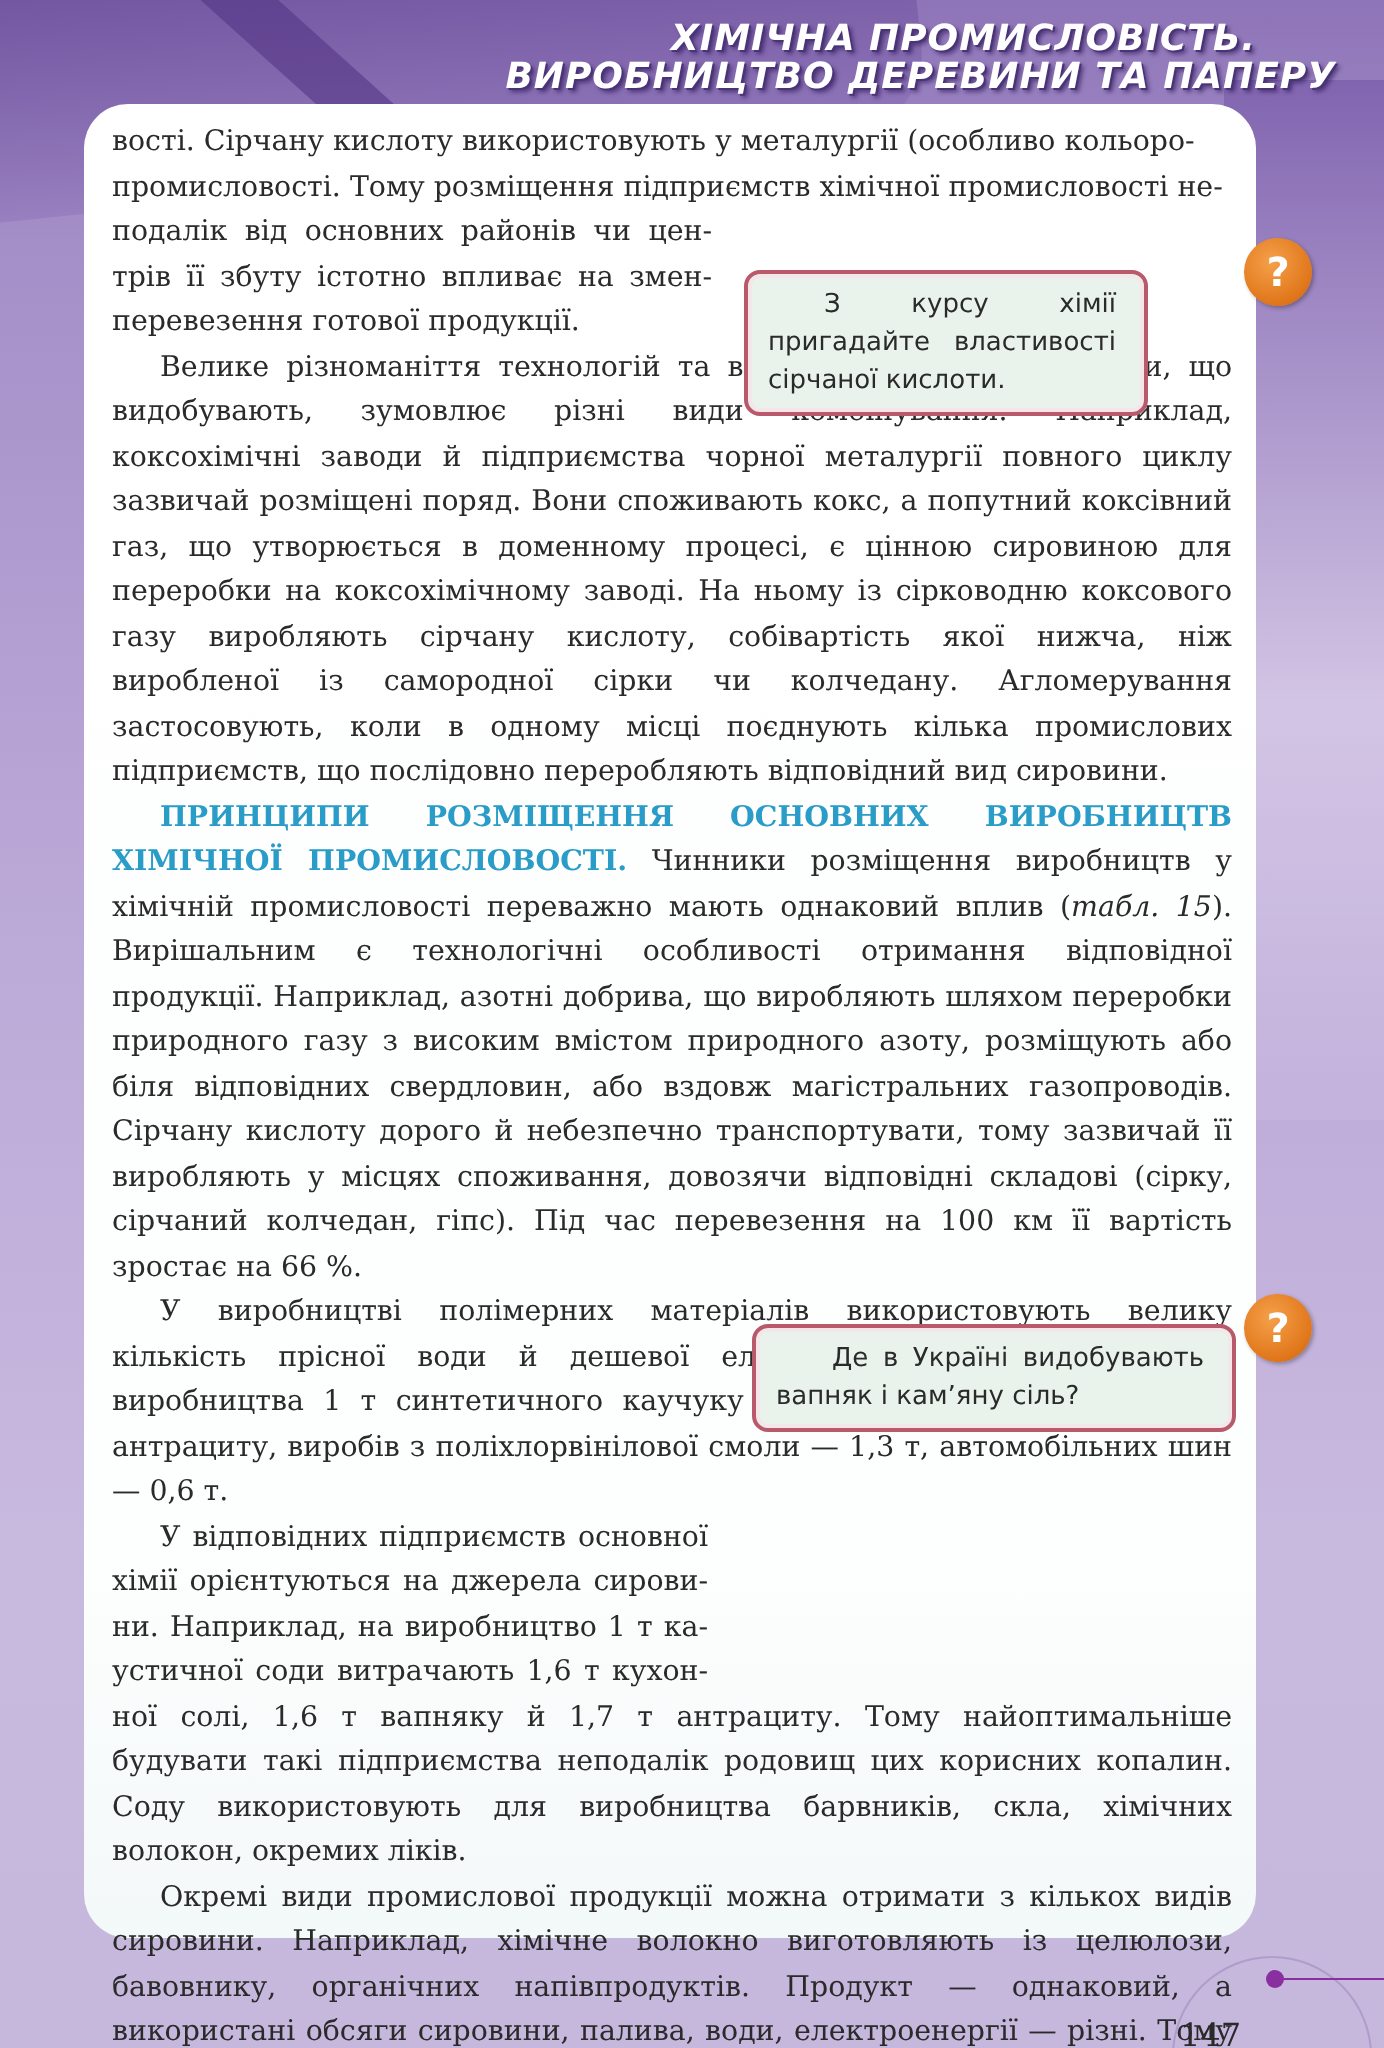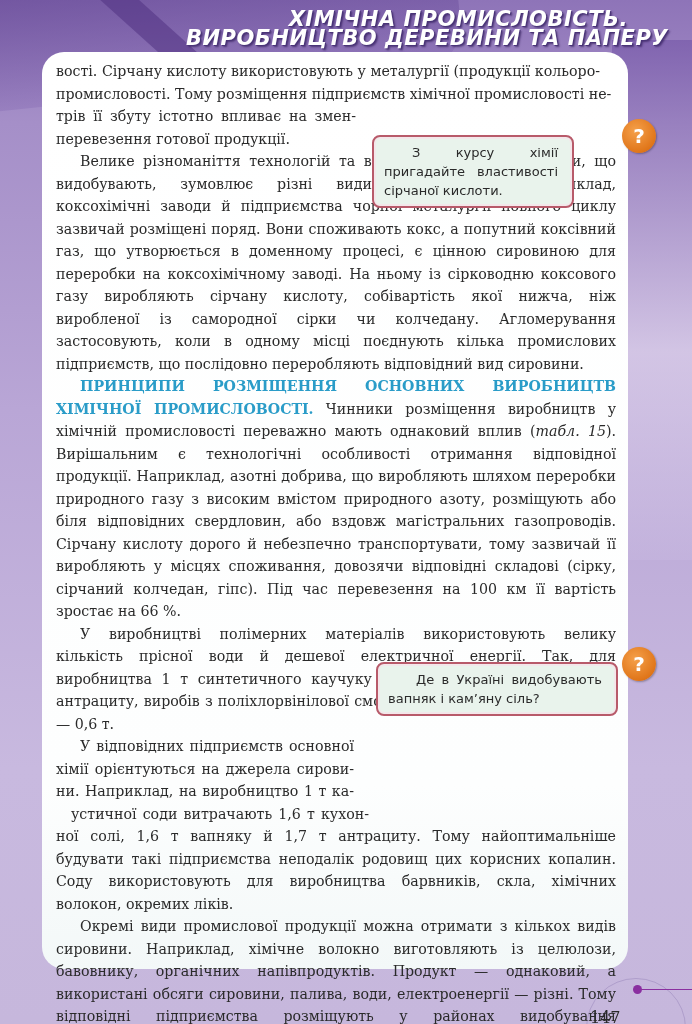--- a/index.html
+++ b/index.html
@@ -21,21 +21,21 @@
       position: absolute; left: 140px; top: -40px; width: 26px; height: 140px;
       background: rgba(80,50,130,0.55); transform: rotate(-48deg);
     }
     .bg-right-glow {
       position: absolute; right: 0; top: 40px; width: 80px; height: 520px;
       background: linear-gradient(180deg, rgba(120,90,170,0.7), rgba(230,220,240,0.6) 60%, rgba(200,185,225,0.4));
     }
     .header {
       position: absolute; right: 64px; top: 10px; text-align: right;
       font-family: "DejaVu Sans", sans-serif; font-weight: bold; font-style: italic;
-      color: #ffffff; font-size: 21px; line-height: 19px; letter-spacing: 0.5px;
+      color: #ffffff; font-size: 18px; line-height: 19px; letter-spacing: 0.5px;
       text-shadow: 1px 1px 0 #4a3478, 2px 2px 2px rgba(40,20,80,0.6);
       text-transform: uppercase;
     }
     .header-line2 { margin-right: -40px; margin-left: 17px; }
     .panel {
       position: absolute; left: 42px; top: 52px; width: 586px; height: 917px;
       background: linear-gradient(180deg, #ffffff 0%, #fdfefe 80%, #f3f8f8 100%);
       border-radius: 22px;
     }
     .text {
@@ -92,35 +92,36 @@
 </div>
 
 <div class="header">
   <div>Хімічна промисловість.</div>
   <div class="header-line2">Виробництво деревини та паперу</div>
 </div>
 
 <div class="panel"></div>
 
 <div class="text">
-  <p>вості. Сірчану кислоту використовують у металургії (продукції кольоро-</p>
+  <p>вості. Сірчану кислоту використовують у металургії (особливо кольоро-</p>
   <p>промисловості. Тому розміщення підприємств хімічної промисловості не-</p>
+  <p class="wrap-short" style="text-align-last: justify;">подалік від основних районів чи цен-</p>
   <p class="wrap-short" style="text-align-last: justify;">трів її збуту істотно впливає на змен-</p>
   <p>перевезення готової продукції.</p>
 
   <p class="indent">Велике різноманіття технологій та видів мінеральної сировини, що видобувають, зумовлює різні види комбінування. Наприклад, коксохімічні заводи й підприємства чорної металургії повного циклу зазвичай розміщені поряд. Вони споживають кокс, а попутний коксівний газ, що утворюється в доменному процесі, є цінною сировиною для переробки на коксохімічному заводі. На ньому із сірководню коксового газу виробляють сірчану кислоту, собівартість якої нижча, ніж виробленої із самородної сірки чи колчедану. Агломерування застосовують, коли в одному місці поєднують кілька промислових підприємств, що послідовно переробляють відповідний вид сировини.</p>
 
   <p class="indent"><span class="heading-inline">ПРИНЦИПИ РОЗМІЩЕННЯ ОСНОВНИХ ВИРОБНИЦТВ ХІМІЧНОЇ ПРОМИСЛОВОСТІ.</span><span> Чинники розміщення виробництв у хімічній промисловості переважно мають однаковий вплив (</span><span class="ital">табл. 15</span><span>). Вирішальним є технологічні особливості отримання відповідної продукції. Наприклад, азотні добрива, що виробляють шляхом переробки природного газу з високим вмістом природного азоту, розміщують або біля відповідних свердловин, або вздовж магістральних газопроводів. Сірчану кислоту дорого й небезпечно транспортувати, тому зазвичай її виробляють у місцях споживання, довозячи відповідні складові (сірку, сірчаний колчедан, гіпс). Під час перевезення на 100 км її вартість зростає на 66 %.</span></p>
 
   <p class="indent">У виробництві полімерних матеріалів використовують велику кількість прісної води й дешевої електричної енергії. Так, для виробництва 1 т синтетичного каучуку необхідно в середньому 10 т антрациту, виробів з поліхлорвінілової смоли — 1,3 т, автомобільних шин — 0,6 т.</p>
 
   <p class="indent wrap-med" style="text-align-last: justify;">У відповідних підприємств основної</p>
   <p class="wrap-med" style="text-align-last: justify;">хімії орієнтуються на джерела сирови-</p>
   <p class="wrap-med" style="text-align-last: justify;">ни. Наприклад, на виробництво 1 т ка-</p>
-  <p class="wrap-med" style="text-align-last: justify; margin-left: 15px;">устичної соди витрачають 1,6 т кухон-</p>
+  <p class="wrap-med" style="text-align-last: justify;">устичної соди витрачають 1,6 т кухон-</p>
   <p>ної солі, 1,6 т вапняку й 1,7 т антрациту. Тому найоптимальніше будувати такі підприємства неподалік родовищ цих корисних копалин. Соду використовують для виробництва барвників, скла, хімічних волокон, окремих ліків.</p>
 
   <p class="indent">Окремі види промислової продукції можна отримати з кількох видів сировини. Наприклад, хімічне волокно виготовляють із целюлози, бавовнику, органічних напівпродуктів. Продукт — однаковий, а використані обсяги сировини, палива, води, електроенергії — різні. Тому відповідні підприємства розміщують у районах видобування енергетичних мінеральних ресурсів, уздовж магістральних газопроводів чи у великих портово-промислових комплексах поряд з потужними водними джерелами й дешевими електрогенеруючими потужностями.</p>
 </div>
 
 <div class="qbox" style="left: 372px; top: 135px; width: 202px;">
   <span class="qtext">З курсу хімії пригадайте властивості сірчаної кислоти.</span>
 </div>
 <div class="qicon" style="left: 622px; top: 119px;">?</div>
 

